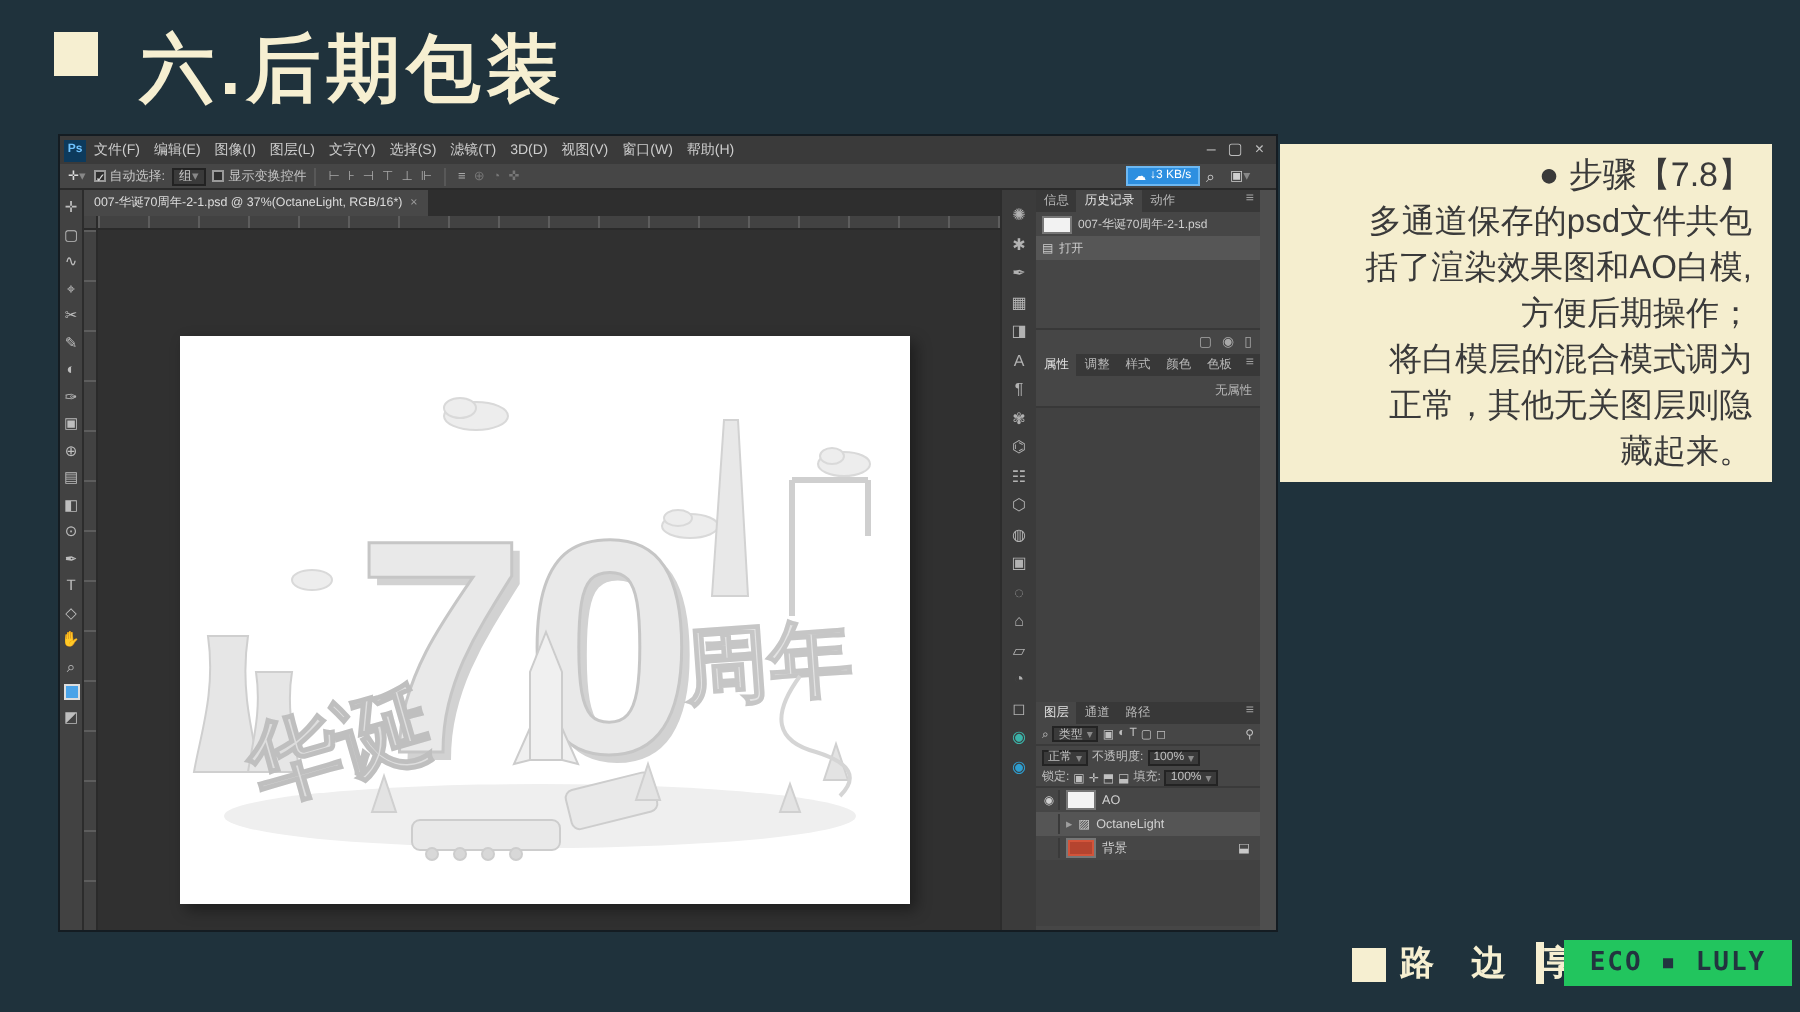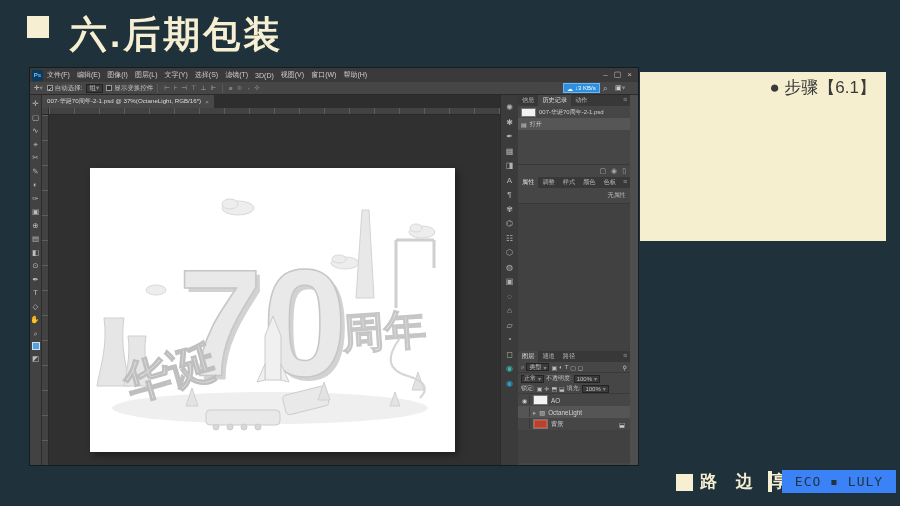--- a/index.html
+++ b/index.html
@@ -13,22 +13,22 @@
 
   
   .note-box { left:640px; top:72px; width:246px; height:169px; background:#f5eecf; color:#3a3a3a; padding:4px 10px; }
   .note-heading { font-size:17px; line-height:24px; font-weight:400; }
   .note-body { font-size:16.5px; line-height:23px; white-space:pre-line; }
 
   
   .footer-square { left:676px; top:474px; width:17px; height:17px; background:#f6efd1; }
   .footer-cn { left:700px; top:470px; font-size:17px; font-weight:700; letter-spacing:7px; color:#f6efd1; line-height:24px; }
   .footer-divider { left:768px; top:471px; width:4px; height:21px; background:#f6efd1; }
-  .footer-badge { left:782px; top:470px; width:114px; height:23px; background:#3b82f6; color:#22343f;
-                  font-family:"DejaVu Sans Mono", monospace; font-weight:400; font-size:13px; letter-spacing:1px;
+  .footer-badge { left:782px; top:470px; width:114px; height:23px; background:#22c55e; color:#22343f;
+                  font-family:"DejaVu Sans Mono", monospace; font-weight:700; font-size:13px; letter-spacing:1px;
                   display:flex; align-items:center; justify-content:center; }
 
   
   .ps-window { left:30px; top:68px; width:608px; height:397px; background:#3c3c3c; box-shadow:0 0 0 1px #141c22; font-size:7px; color:#c5c5c5; }
   .ps-menubar { left:0; top:0; width:608px; height:14px; background:#3a3a3a; display:flex; align-items:center; }
   .ps-logo { width:11px; height:11px; margin:0 4px 0 2px; background:#0d3a5c; color:#6fc3ff; font-size:6px; font-weight:700;
              display:flex; align-items:center; justify-content:center; }
   .menu-item { margin-right:7px; font-size:7px; color:#cdcdcd; white-space:nowrap; }
   .win-controls { position:absolute; right:6px; top:2px; display:flex; gap:6px; color:#bdbdbd; font-size:8px; }
   .win-controls span { cursor:default; }
@@ -368,19 +368,25 @@
         <span class="layer-lock">⬓</span>
       </div>
       <div class="layers-rest"></div>
     </div>
   </div>
 
   <div class="abs panel-edge"></div>
 </div>
 
 <div class="abs note-box">
-  <div class="note-heading">●  步骤【6.1】</div>
+  <div class="note-heading">●  步骤【7.8】</div>
+  <div class="note-body">多通道保存的psd文件共包
+括了渲染效果图和AO白模,
+方便后期操作；
+将白模层的混合模式调为
+正常，其他无关图层则隐
+藏起来。</div>
 </div>
 
 <div class="abs footer-square"></div>
 <div class="abs footer-cn">路 边 享</div>
 <div class="abs footer-divider"></div>
 <div class="abs footer-badge">ECO ▪ LULY</div>
 
 </body></html>

